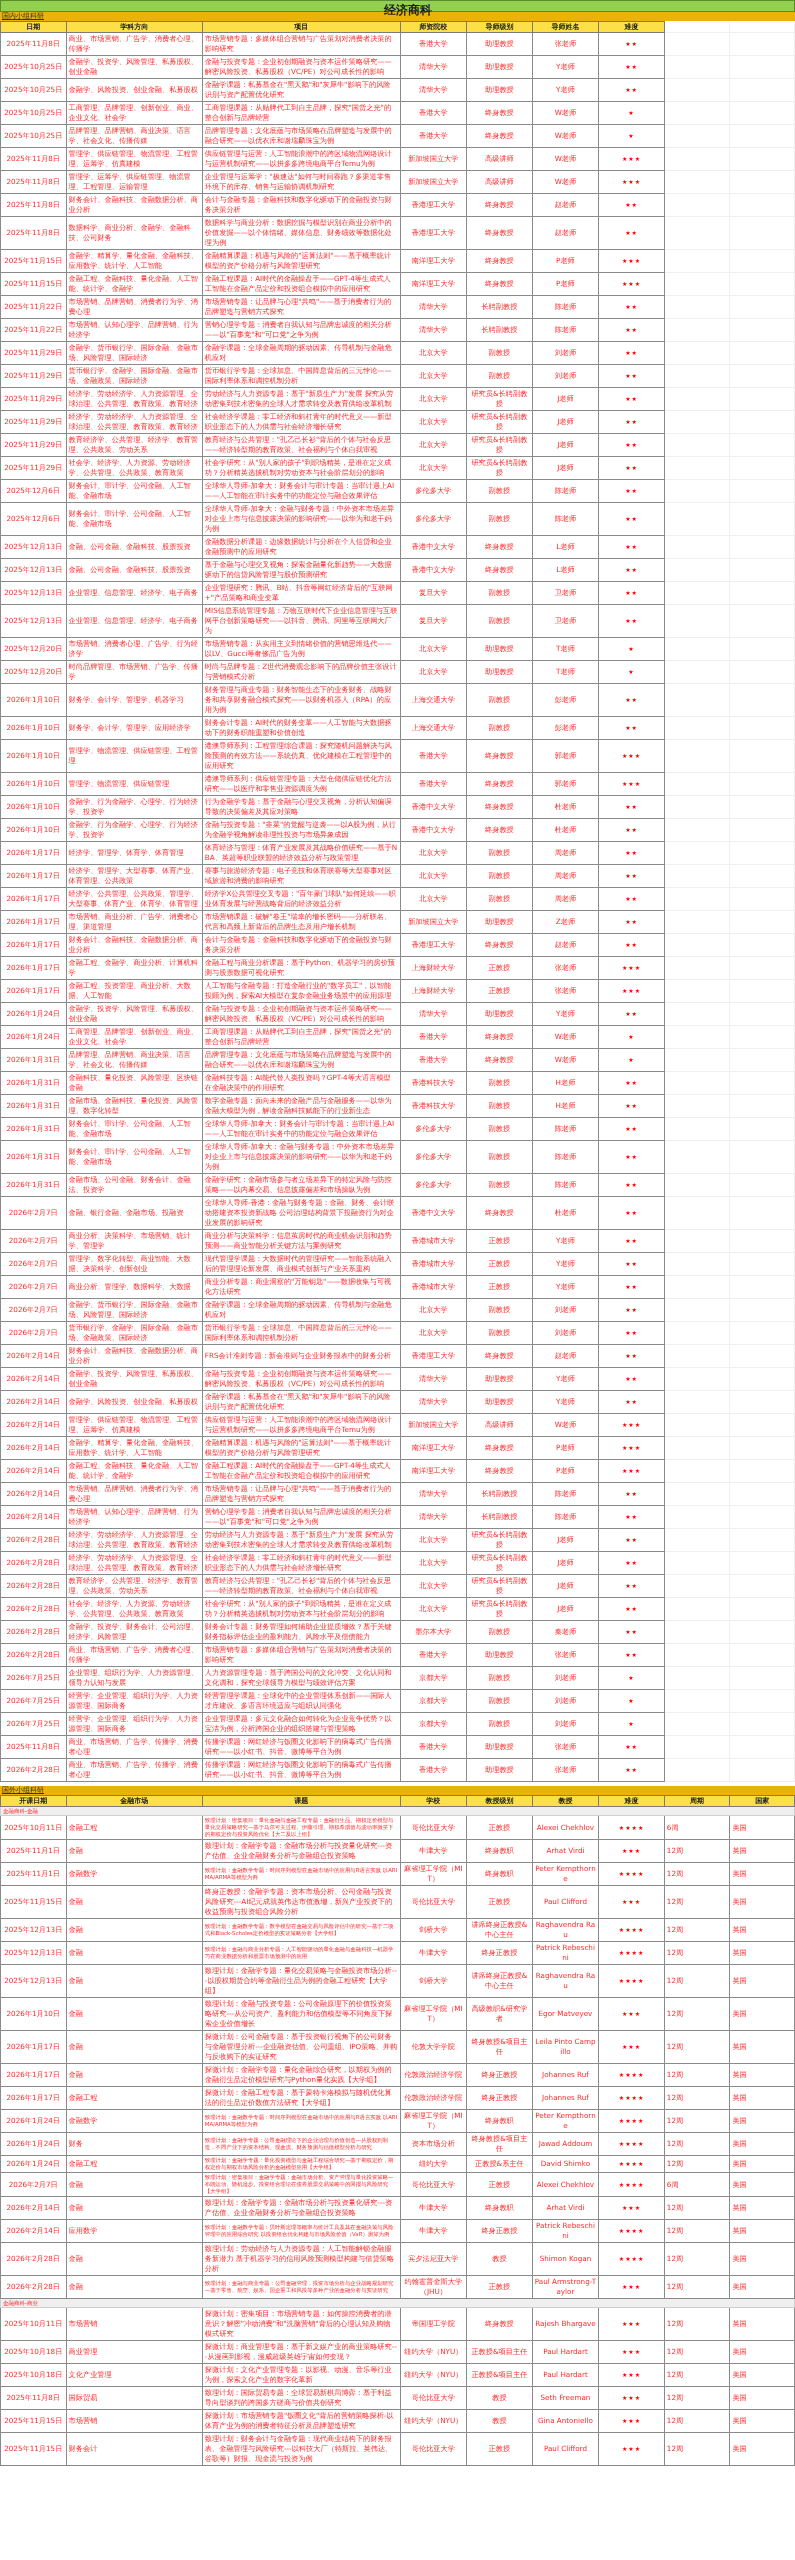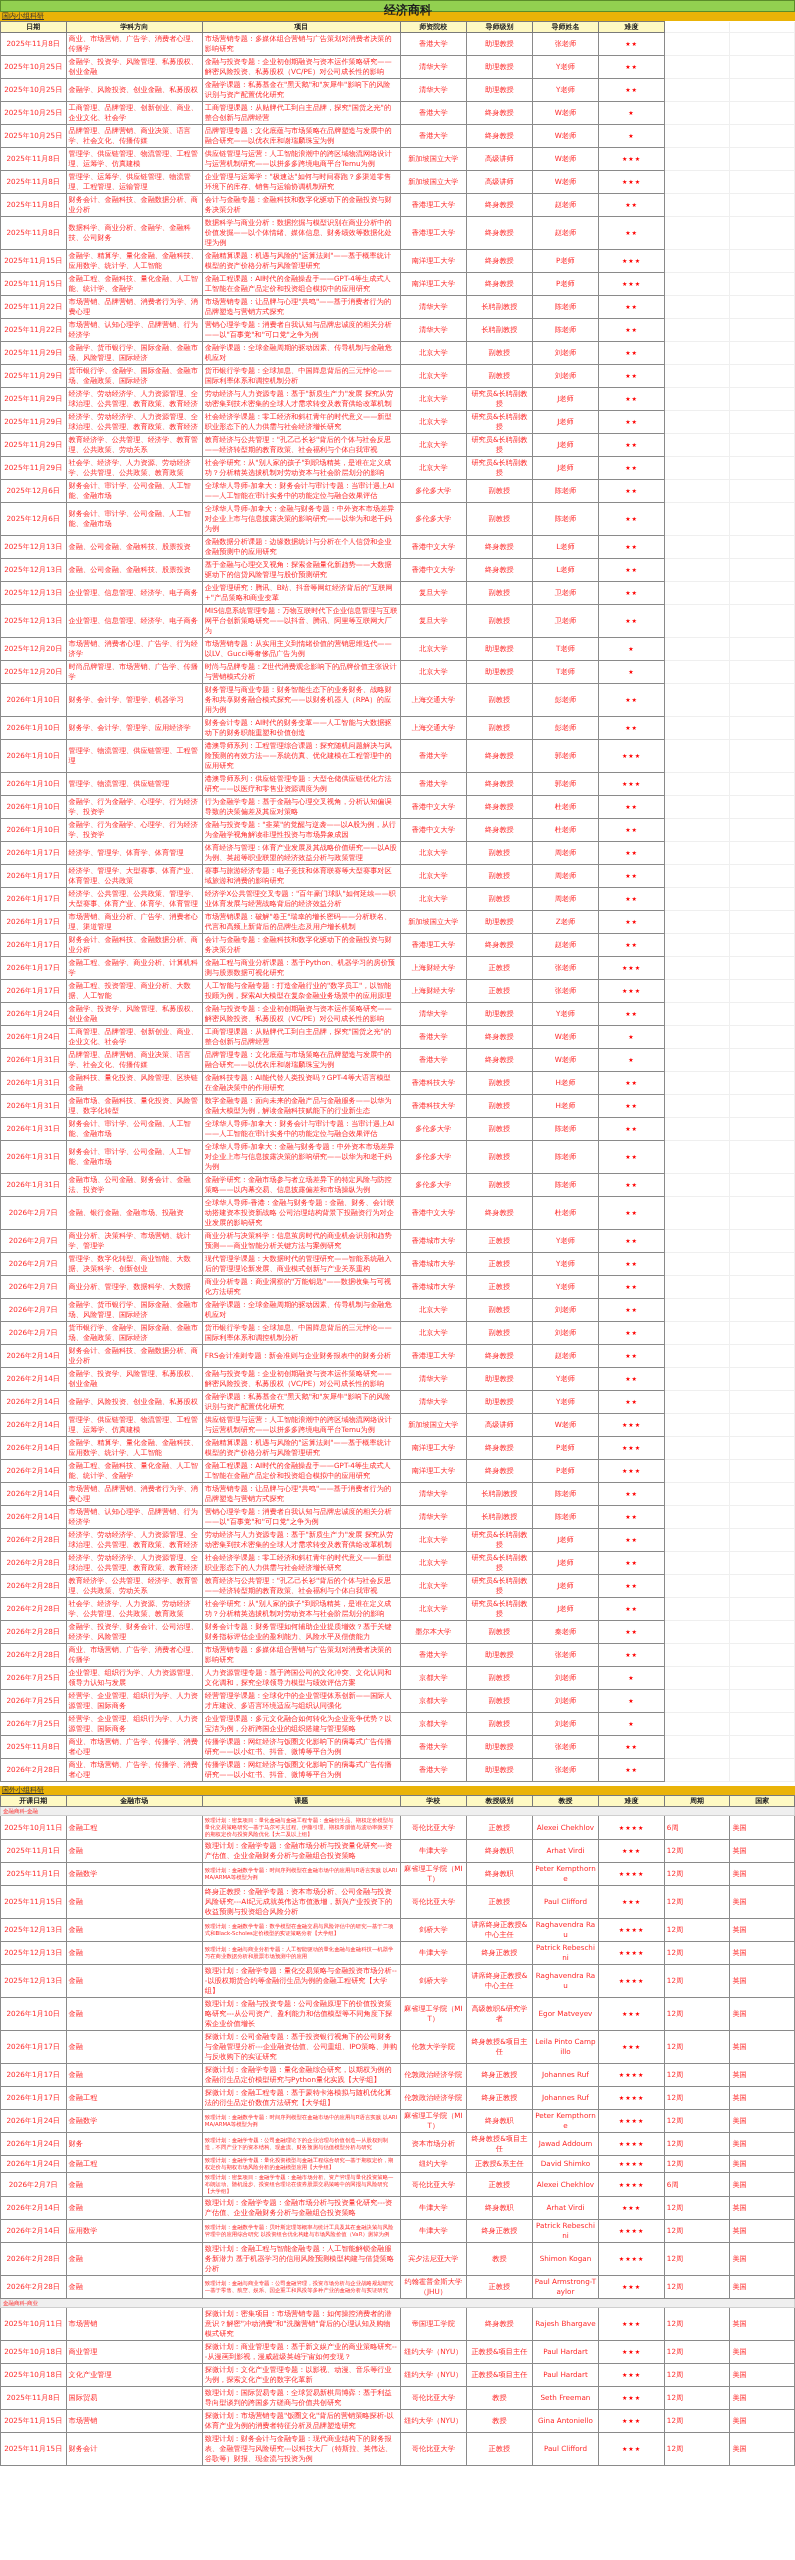--- a/index.html
+++ b/index.html
@@ -1,21 +1,21 @@
 <!DOCTYPE html>
 <html><head>
 <meta charset="utf-8">
 <style>
   html, body { margin: 0; padding: 0; background: #ffffff; }
   body { width: 795px; font-family: "DejaVu Sans", sans-serif; font-size: 7.2px; color: #ff2a2a; overflow-x: hidden; }
   .titlebar { height: 12px; background: #92d050; border: 1px solid #5b8c2a; box-sizing: border-box; position: relative; }
   .titlebar span { position: absolute; left: 383px; top: 1px; font-size: 12px; font-weight: bold; color: #1e1e1e; }
   .section-label { height: 9px; line-height: 9px; font-size: 7px; color: #333; padding-left: 2px; text-decoration: underline; background: #eab308; }
   table { border-collapse: collapse; table-layout: fixed; width: 795px; }
-  th { background: #fef9c3; color: #222; font-weight: bold; font-size: 7px; height: 9px; border: 1px solid #7a7a7a; padding: 0; text-align: center; }
+  th { background: #fde047; color: #222; font-weight: bold; font-size: 7px; height: 9px; border: 1px solid #7a7a7a; padding: 0; text-align: center; }
   th.blank, td.blank { background: #fff; border: none; border-right: 1px solid #efefef; border-bottom: 1px solid #efefef; }
   td { border: 1px solid #8a8a8a; padding: 1px 2px; vertical-align: middle; line-height: 10px; word-break: break-all; }
   td.c { text-align: center; }
   td.l { text-align: left; }
   td.stars { text-align: center; font-size: 6px; letter-spacing: 1px; color: #ff0000; }
   td.small { font-size: 5.4px; line-height: 7px; }
   tr.group td { background: #efefef; border: 1px solid #cfcfcf; font-size: 5.5px; height: 8px; padding: 0 2px; color: #ff2a2a; line-height: 8px; }
   .spacer { height: 4px; }
 </style>
 </head>
@@ -412,21 +412,21 @@
     <td class="c">香港中文大学</td>
     <td class="c">终身教授</td>
     <td class="c">杜老师</td>
     <td class="stars">★★</td>
     <td class="blank"></td>
     <td class="blank"></td>
   </tr>
       <tr>
     <td class="c">2026年1月17日</td>
     <td class="l">经济学、管理学、体育学、体育管理</td>
-    <td class="l">体育经济与管理：体育产业发展及其战略价值研究——以A股为例、英超等职业联盟的经济效益分析与政策管理</td>
+    <td class="l">体育经济与管理：体育产业发展及其战略价值研究——基于NBA、英超等职业联盟的经济效益分析与政策管理</td>
     <td class="c">北京大学</td>
     <td class="c">副教授</td>
     <td class="c">周老师</td>
     <td class="stars">★★</td>
     <td class="blank"></td>
     <td class="blank"></td>
   </tr>
       <tr>
     <td class="c">2026年1月17日</td>
     <td class="l">经济学、管理学、大型赛事、体育产业、体育管理、公共政策</td>
@@ -1074,21 +1074,21 @@
     <td class="c">牛津大学</td>
     <td class="c">终身正教授</td>
     <td class="c">Patrick Rebeschini</td>
     <td class="stars">★★★★</td>
     <td class="l">12周</td>
     <td class="l">英国</td>
   </tr>
       <tr>
     <td class="c">2026年2月28日</td>
     <td class="l">金融</td>
-    <td class="l">致理计划：金融工程与智能金融专题：人工智能解锁金融服务新潜力 基于机器学习的信用风险预测模型构建与借贷策略分析</td>
+    <td class="l">致理计划：劳动经济与人力资源专题：人工智能解锁金融服务新潜力 基于机器学习的信用风险预测模型构建与借贷策略分析</td>
     <td class="c">宾夕法尼亚大学</td>
     <td class="c">教授</td>
     <td class="c">Shimon Kogan</td>
     <td class="stars">★★★★</td>
     <td class="l">12周</td>
     <td class="l">美国</td>
   </tr>
       <tr>
     <td class="c">2026年2月28日</td>
     <td class="l">金融</td>

